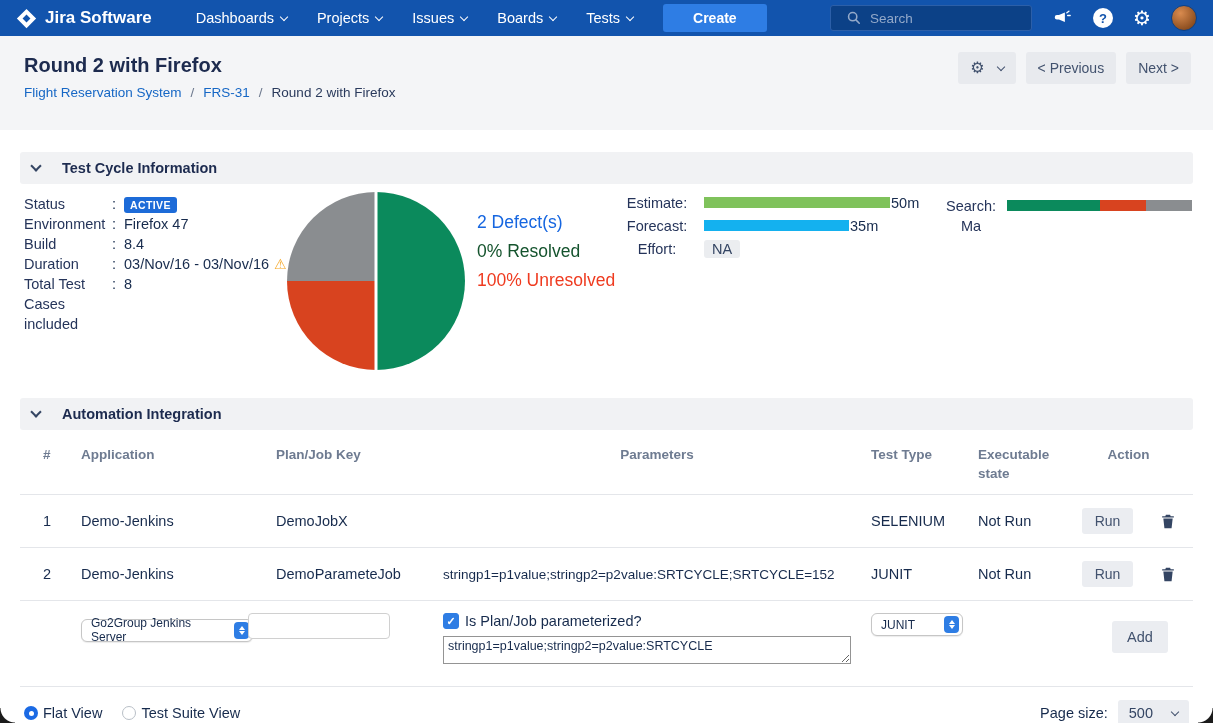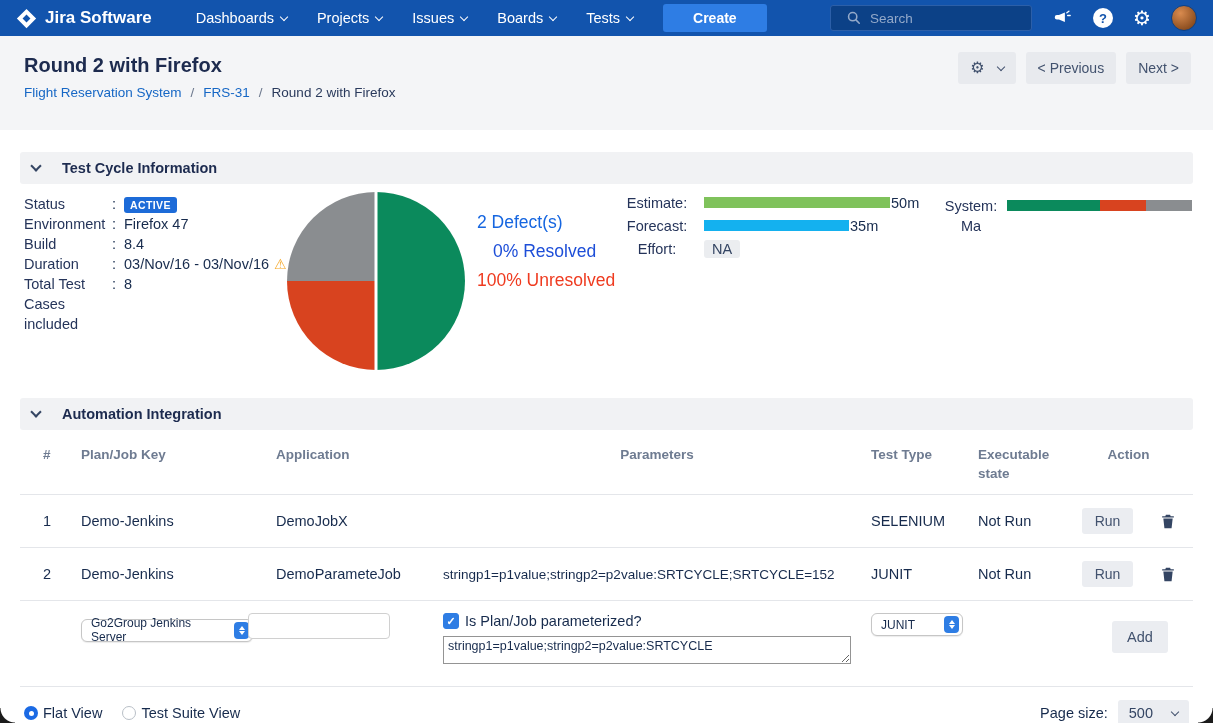--- a/index.html
+++ b/index.html
@@ -39,21 +39,21 @@
   .info-wrap{position:relative;height:196px;margin:0 20px;}
   .kv{position:absolute;left:4px;top:10px;width:258px;font-size:14.5px;line-height:20px;}
   .kv-row{display:grid;grid-template-columns:88px 12px 1fr;align-items:start;}
   .kv-label{color:#25345a;}
   .badge{display:inline-block;background:#1d6bd8;color:#fff;font-size:10.5px;font-weight:700;padding:2px 6px;border-radius:3px;letter-spacing:.4px;line-height:12px;margin-top:2px;}
   .warn{color:#f5a623;font-size:14px;margin-left:5px;}
   .pie{position:absolute;left:267px;top:8px;width:178px;height:178px;border-radius:50%;}
   .pie::after{content:'';position:absolute;left:50%;top:0;width:3px;height:100%;background:#fff;transform:translateX(-50%);}
   .defects{position:absolute;left:457px;top:24px;font-size:17.5px;line-height:29px;font-weight:500;}
   .defect-count{color:#1666e0;cursor:pointer;}
-  .defect-resolved{color:#1d4ed8;margin-left:16px;}
+  .defect-resolved{color:#14532d;}
   .defect-unresolved{color:#ef3b20;}
   .bars{position:absolute;left:595px;top:10px;font-size:14.5px;}
   .bar-row{display:flex;align-items:center;margin-bottom:6px;height:17px;}
   .bar-label{width:84px;text-align:center;padding-right:5px;color:#25345a;}
   .bar-track{height:11px;display:inline-block;}
   .bar-val{margin-left:1px;}
   .effort-chip{background:#ebedf0;border-radius:3px;padding:1px 8px;color:#344563;}
   .assignee{position:absolute;left:915px;top:12px;display:flex;align-items:flex-start;font-size:14.5px;}
   .assignee-label{width:72px;text-align:center;line-height:20px;color:#25345a;}
   .assignee-bar{display:flex;width:185px;height:11px;margin-top:4px;}
@@ -228,39 +228,39 @@
       <span class="bar-track" style="width: 145px; background: rgb(20, 177, 239);"></span>
       <span class="bar-val">35m</span>
     </div>
     <div class="bar-row">
       <span class="bar-label">Effort:</span>
       <span class="effort-chip">NA</span>
     </div>
   </div>
 
   <div class="assignee">
-    <span class="assignee-label">System: Ma</span>
+    <span class="assignee-label">Search: Ma</span>
     <span class="assignee-bar">
         <span style="width: 50%; background: rgb(11, 138, 92);"></span>
         <span style="width: 25%; background: rgb(216, 67, 31);"></span>
         <span style="width: 25%; background: rgb(138, 141, 144);"></span>
       </span>
   </div>
 </div>
 
 <div class="section-bar" style="margin-top:18px;">
   <i class="caret"></i>
   <span>Automation Integration</span>
 </div>
 
 <div class="table">
   <div class="t-grid t-head">
     <span class="c1">#</span>
+    <span>Application</span>
     <span>Plan/Job Key</span>
-    <span>Application</span>
     <span class="center">Parameters</span>
     <span>Test Type</span>
     <span>Executable state</span>
     <span class="center">Action</span>
   </div>
 
   <div class="t-grid t-row">
     <span class="c1">1</span>
     <span>Demo-Jenkins</span>
     <span>DemoJobX</span>

